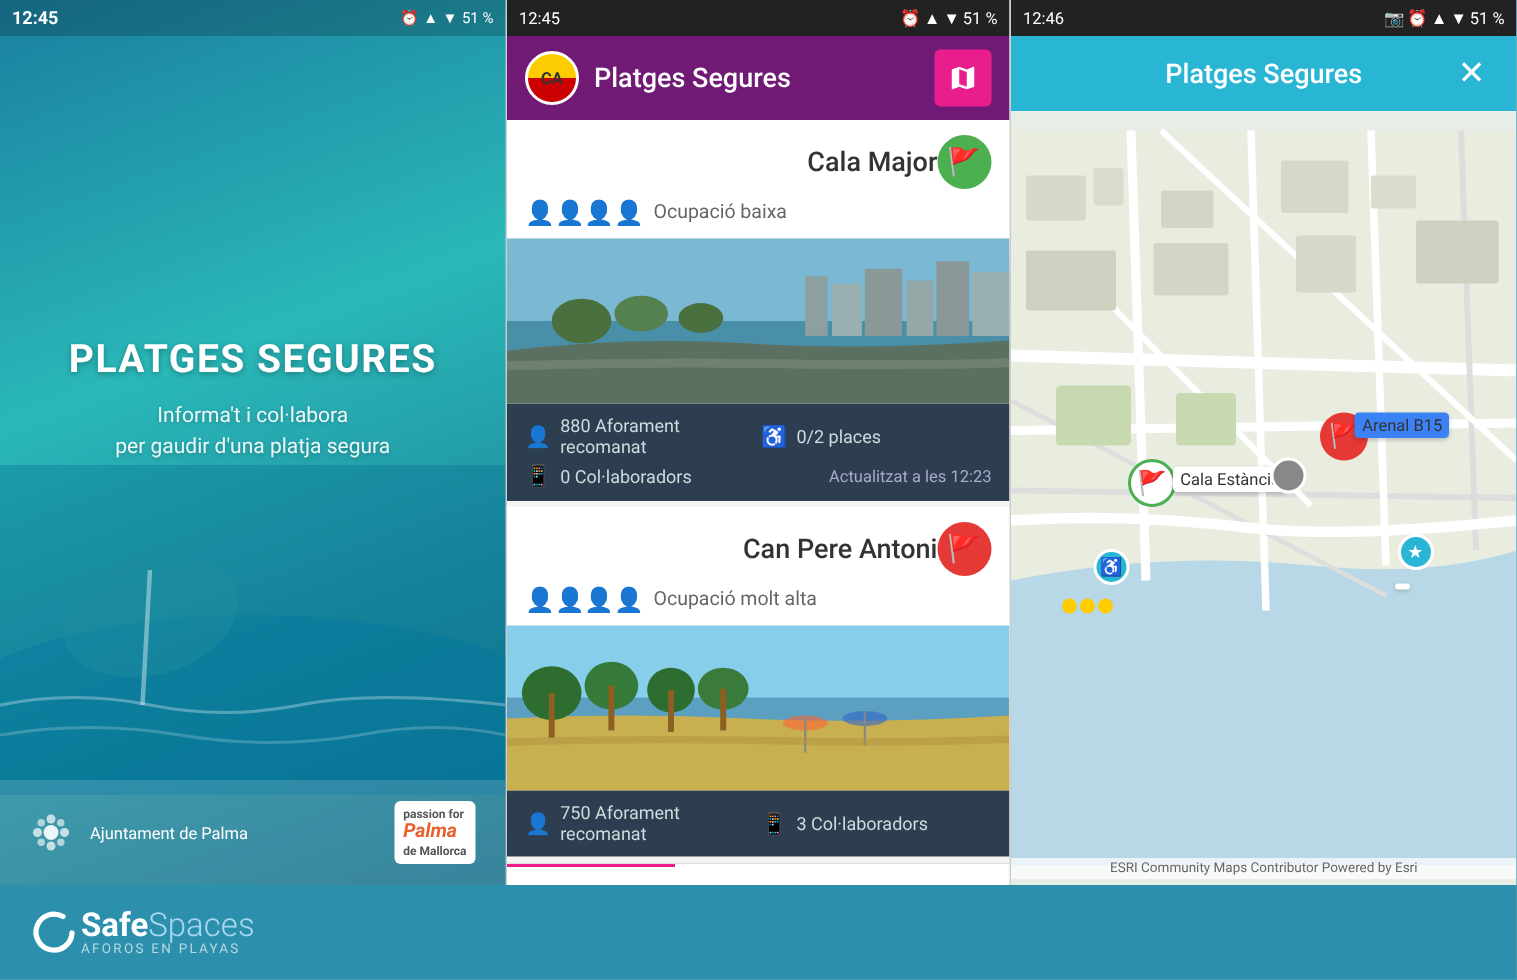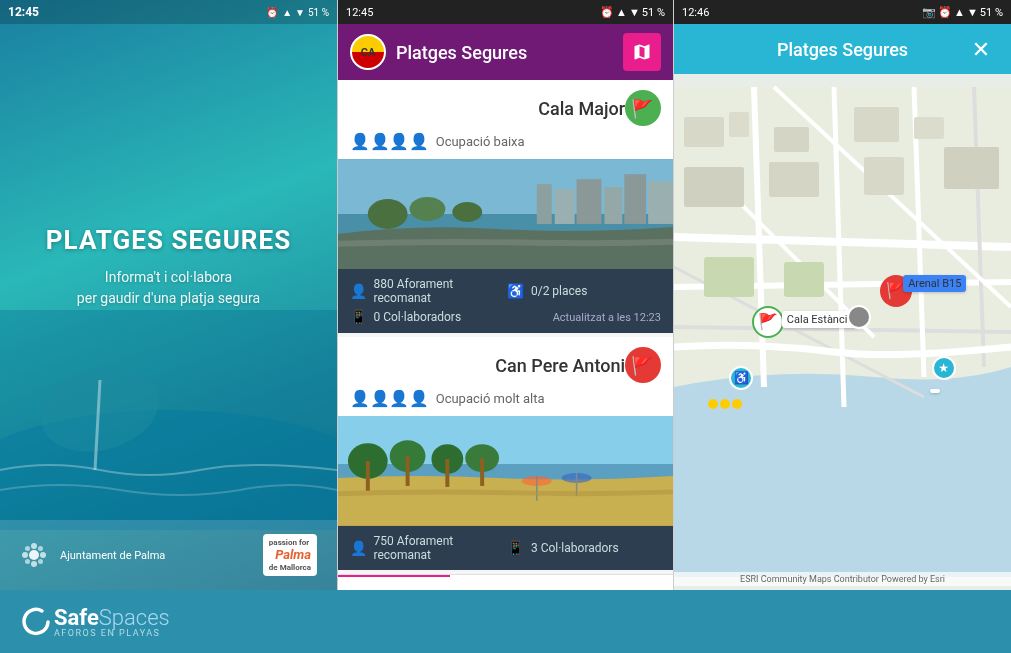--- a/index.html
+++ b/index.html
@@ -466,21 +466,21 @@
           <circle cx="7.5" cy="20.5" r="2.5" fill="white" opacity="0.6"></circle>
           <circle cx="20.5" cy="20.5" r="2.5" fill="white" opacity="0.6"></circle>
         </svg>
         <span style="font-size:11px;color:white;">
           <span>Ajuntament</span>
           <span>de Palma</span>
         </span>
       </div>
       <div class="passion-logo">
         <div style="font-size:8px;color:#555;">passion for</div>
-        <div style="font-size:13px;color:#e86030;font-style:italic;font-weight:bold;text-align:right;">Palma</div>
+        <div style="font-size:13px;color:#e86030;font-style:italic;font-weight:bold;">Palma</div>
         <div style="font-size:8px;color:#555;">de Mallorca</div>
       </div>
     </div>
   </div>
 
   <div class="screen2">
     <div class="screen2-status-bar">
       <span>12:45</span>
       <div class="status-icons">
         <span>⏰</span>

